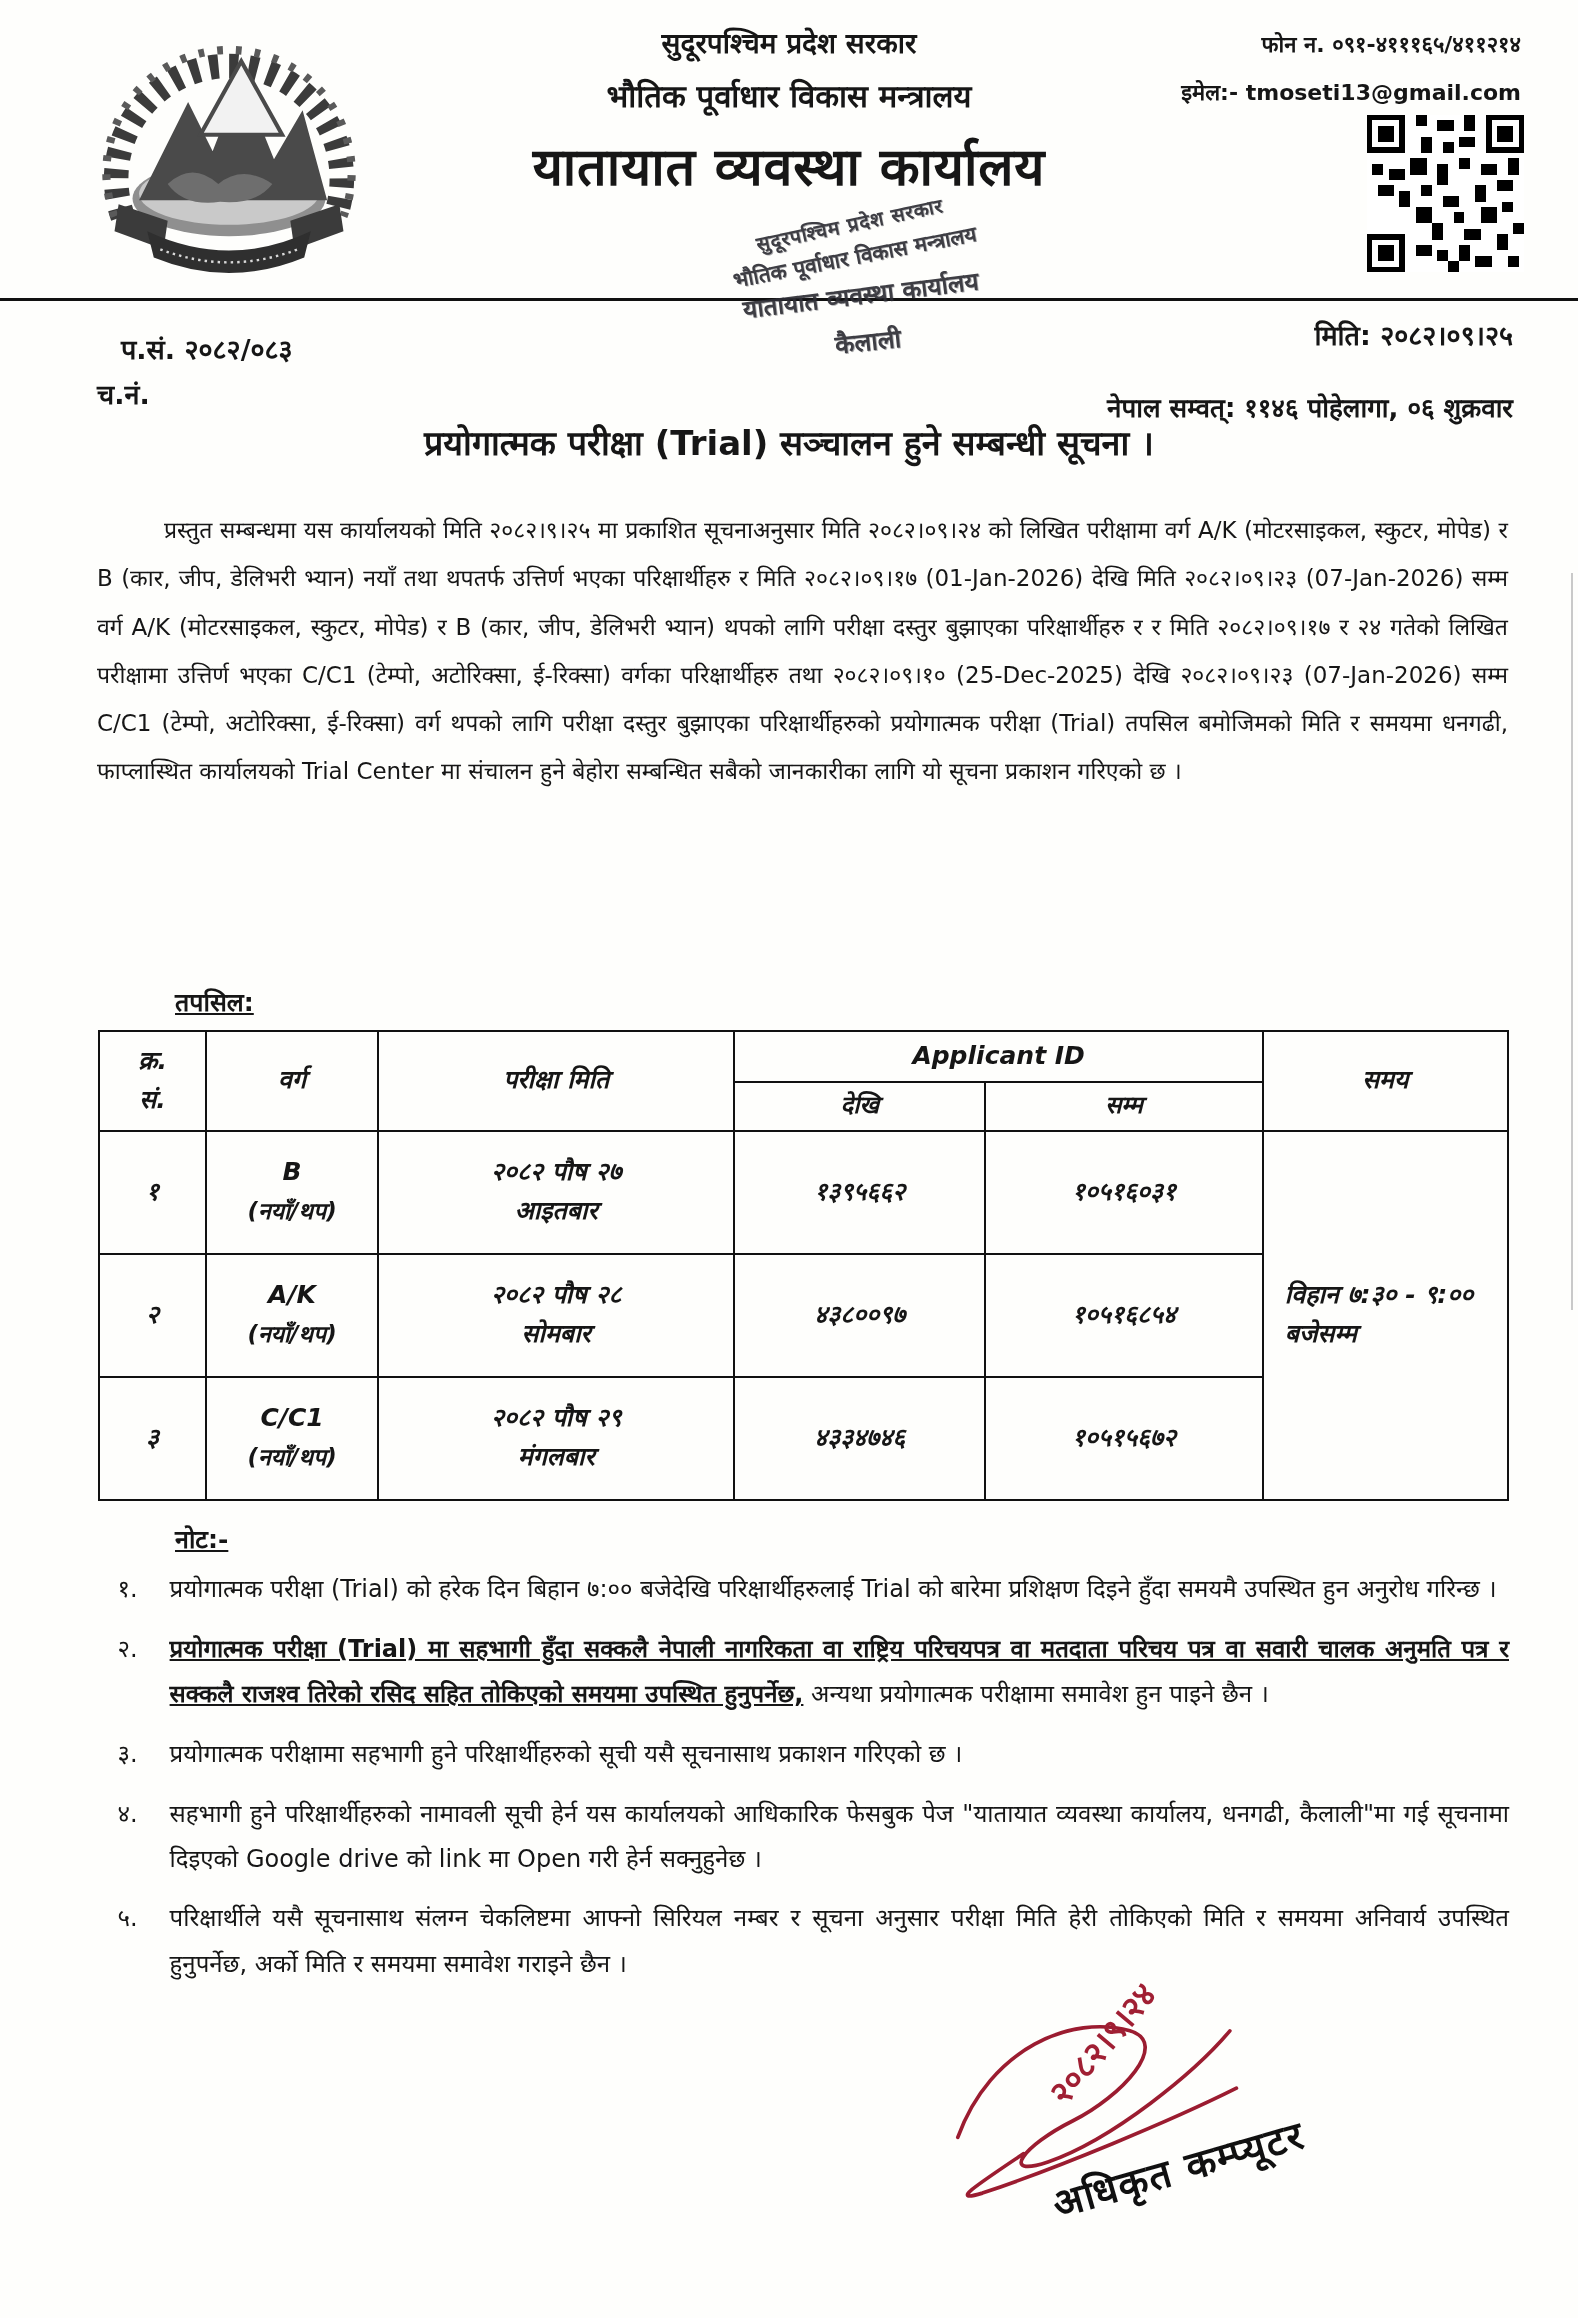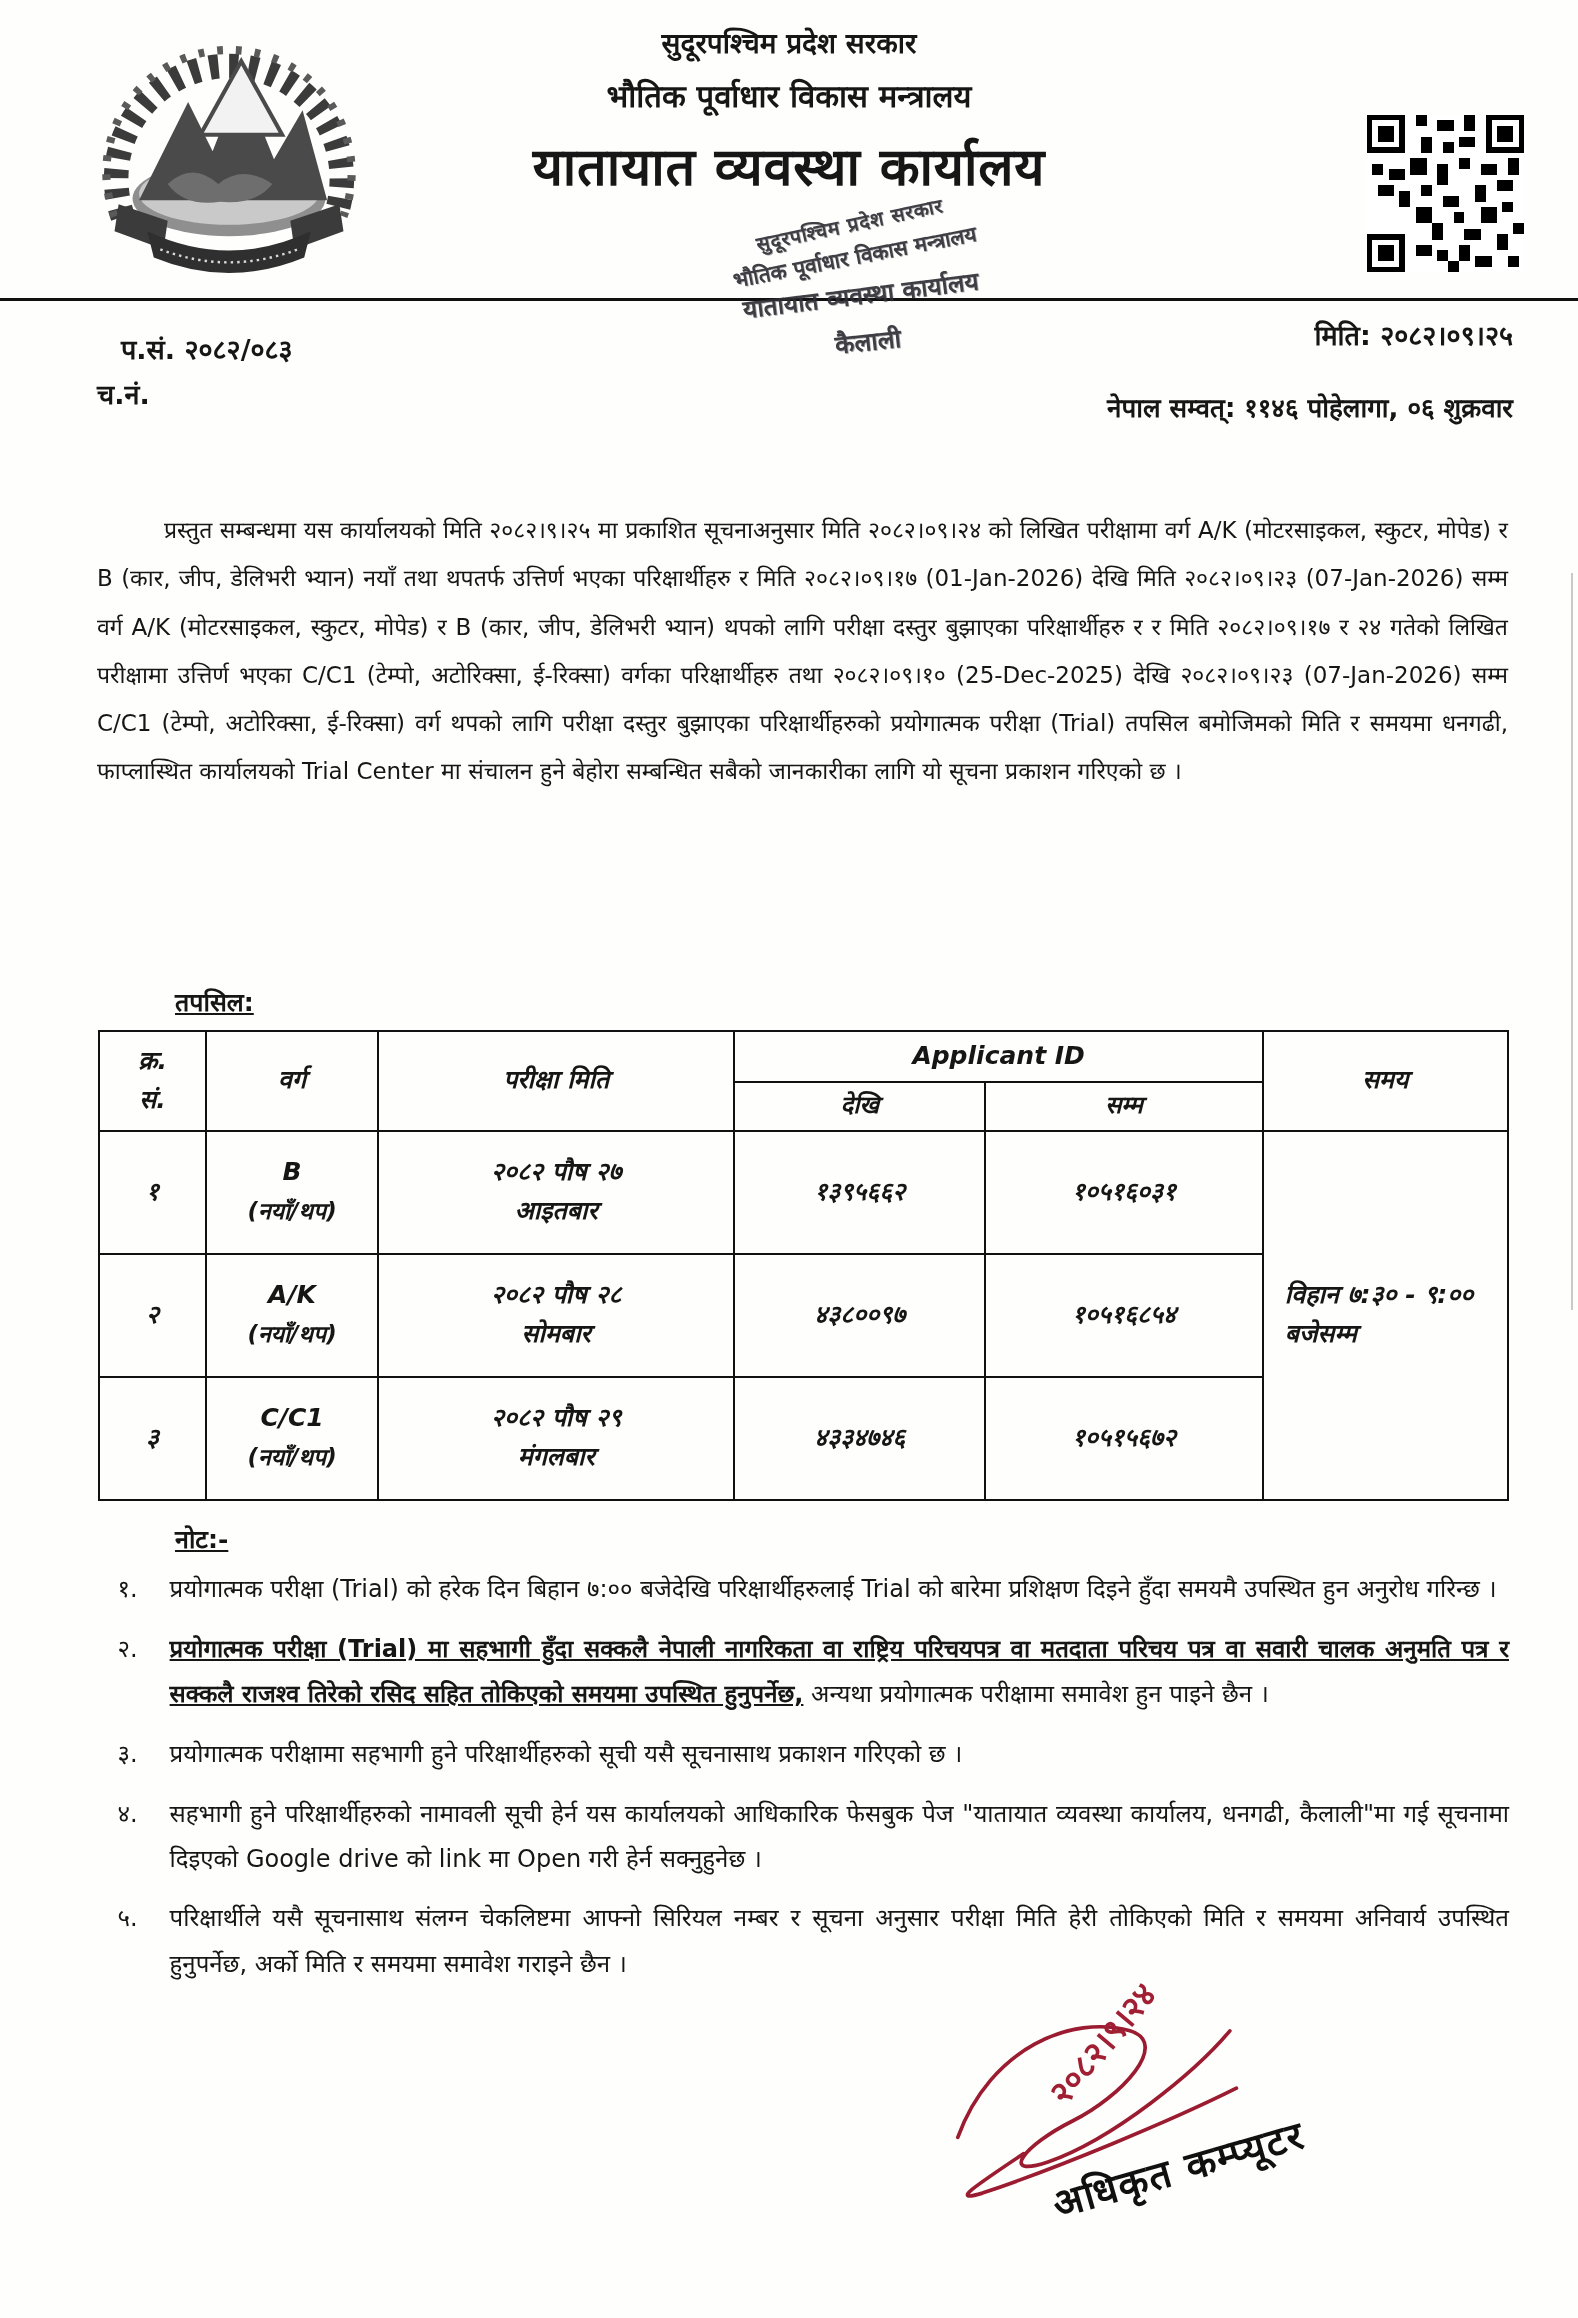--- a/index.html
+++ b/index.html
@@ -69,20 +69,24 @@
     <path d="M35 235 L95 255 L90 290 L30 268 Z" fill="#3b3b3b"></path>
     <path d="M305 235 L245 255 L250 290 L310 268 Z" fill="#3b3b3b"></path>
     <path d="M70 268 Q170 315 270 268 L262 300 Q170 338 78 300 Z" fill="#2f2f2f"></path>
     <path d="M86 290 Q170 322 254 290" fill="none" stroke="#d8d8d8" stroke-width="3" stroke-dasharray="3 5"></path>
   </svg>
 
   <div class="gov-line1">सुदूरपश्चिम प्रदेश सरकार</div>
   <div class="gov-line2">भौतिक पूर्वाधार विकास मन्त्रालय</div>
   <div class="office-name">यातायात व्यवस्था कार्यालय</div>
 
+  <div class="contact">
+    <div>फोन न. ०९१-४१११६५/४११२१४</div>
+    <div class="email">इमेल:- tmoseti13@gmail.com</div>
+  </div>
 
   <svg class="qr" viewBox="0 0 29 29" shape-rendering="crispEdges">
     <rect width="29" height="29" fill="#fff"></rect>
     <g fill="#000">
       <rect x="0" y="0" width="7" height="7"></rect>
         <rect x="1" y="1" width="5" height="5" fill="#fff"></rect>
         <rect x="2" y="2" width="3" height="3"></rect>
       <rect x="22" y="0" width="7" height="7"></rect>
         <rect x="23" y="1" width="5" height="5" fill="#fff"></rect>
         <rect x="24" y="2" width="3" height="3"></rect>
@@ -132,20 +136,21 @@
     <div class="s2">भौतिक पूर्वाधार विकास मन्त्रालय</div>
     <div class="s3">यातायात व्यवस्था कार्यालय</div>
     <div class="s4">कैलाली</div>
   </div>
 
   <div class="refno">प.सं. २०८२/०८३</div>
   <div class="chno">च.नं.</div>
   <div class="miti">मिति: २०८२।०९।२५</div>
   <div class="sambat">नेपाल सम्वत्: ११४६ पोहेलागा, ०६ शुक्रवार</div>
 
+  <div class="title">प्रयोगात्मक परीक्षा (Trial) सञ्चालन हुने सम्बन्धी सूचना ।</div>
   <div class="body-text">प्रस्तुत सम्बन्धमा यस कार्यालयको मिति २०८२।९।२५ मा प्रकाशित सूचनाअनुसार मिति २०८२।०९।२४ को लिखित परीक्षामा वर्ग A/K (मोटरसाइकल, स्कुटर, मोपेड) र B (कार, जीप, डेलिभरी भ्यान) नयाँ तथा थपतर्फ उत्तिर्ण भएका परिक्षार्थीहरु र मिति २०८२।०९।१७ (01-Jan-2026) देखि मिति २०८२।०९।२३ (07-Jan-2026) सम्म वर्ग A/K (मोटरसाइकल, स्कुटर, मोपेड) र B (कार, जीप, डेलिभरी भ्यान) थपको लागि परीक्षा दस्तुर बुझाएका परिक्षार्थीहरु र र मिति २०८२।०९।१७ र २४ गतेको लिखित परीक्षामा उत्तिर्ण भएका C/C1 (टेम्पो, अटोरिक्सा, ई-रिक्सा) वर्गका परिक्षार्थीहरु तथा २०८२।०९।१० (25-Dec-2025) देखि २०८२।०९।२३ (07-Jan-2026) सम्म C/C1 (टेम्पो, अटोरिक्सा, ई-रिक्सा) वर्ग थपको लागि परीक्षा दस्तुर बुझाएका परिक्षार्थीहरुको प्रयोगात्मक परीक्षा (Trial) तपसिल बमोजिमको मिति र समयमा धनगढी, फाप्लास्थित कार्यालयको Trial Center मा संचालन हुने बेहोरा सम्बन्धित सबैको जानकारीका लागि यो सूचना प्रकाशन गरिएको छ ।</div>
   <div class="tapasil">तपसिल:</div>
 
   <table class="tbl">
     <colgroup>
       <col style="width:7.6%">
         <col style="width:12.2%">
         <col style="width:25.3%">
       <col style="width:17.8%">
         <col style="width:19.7%">

